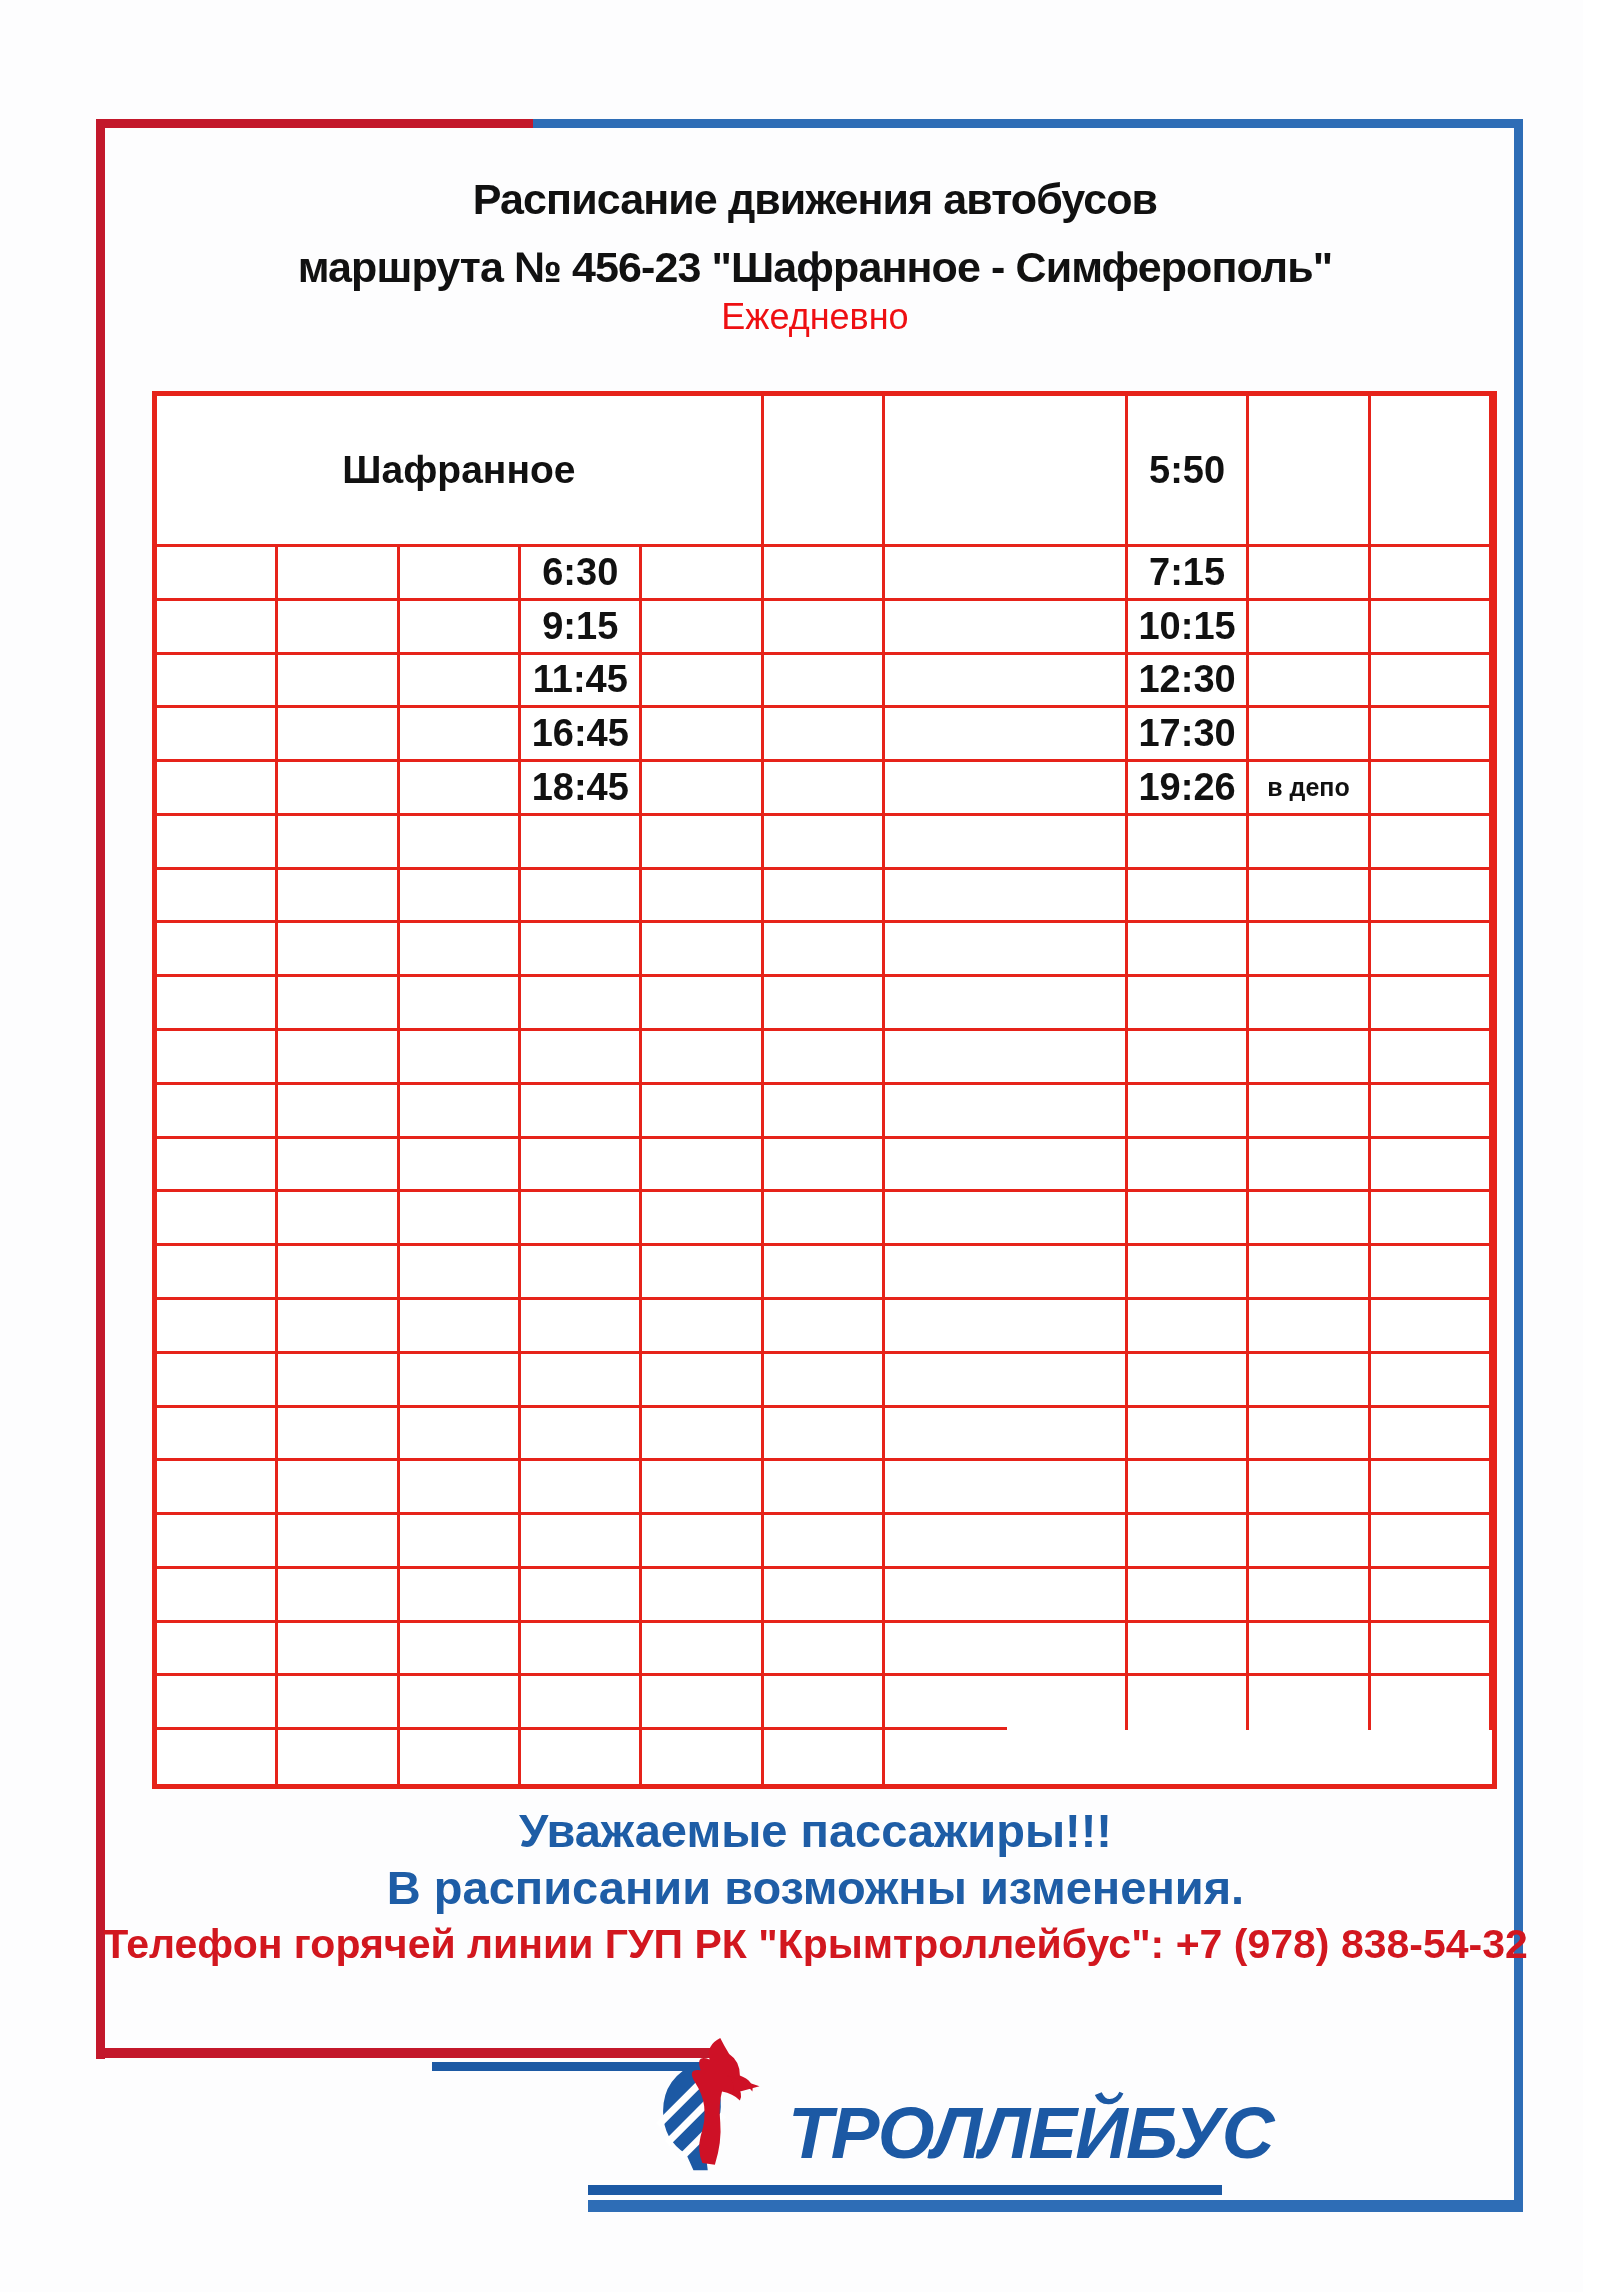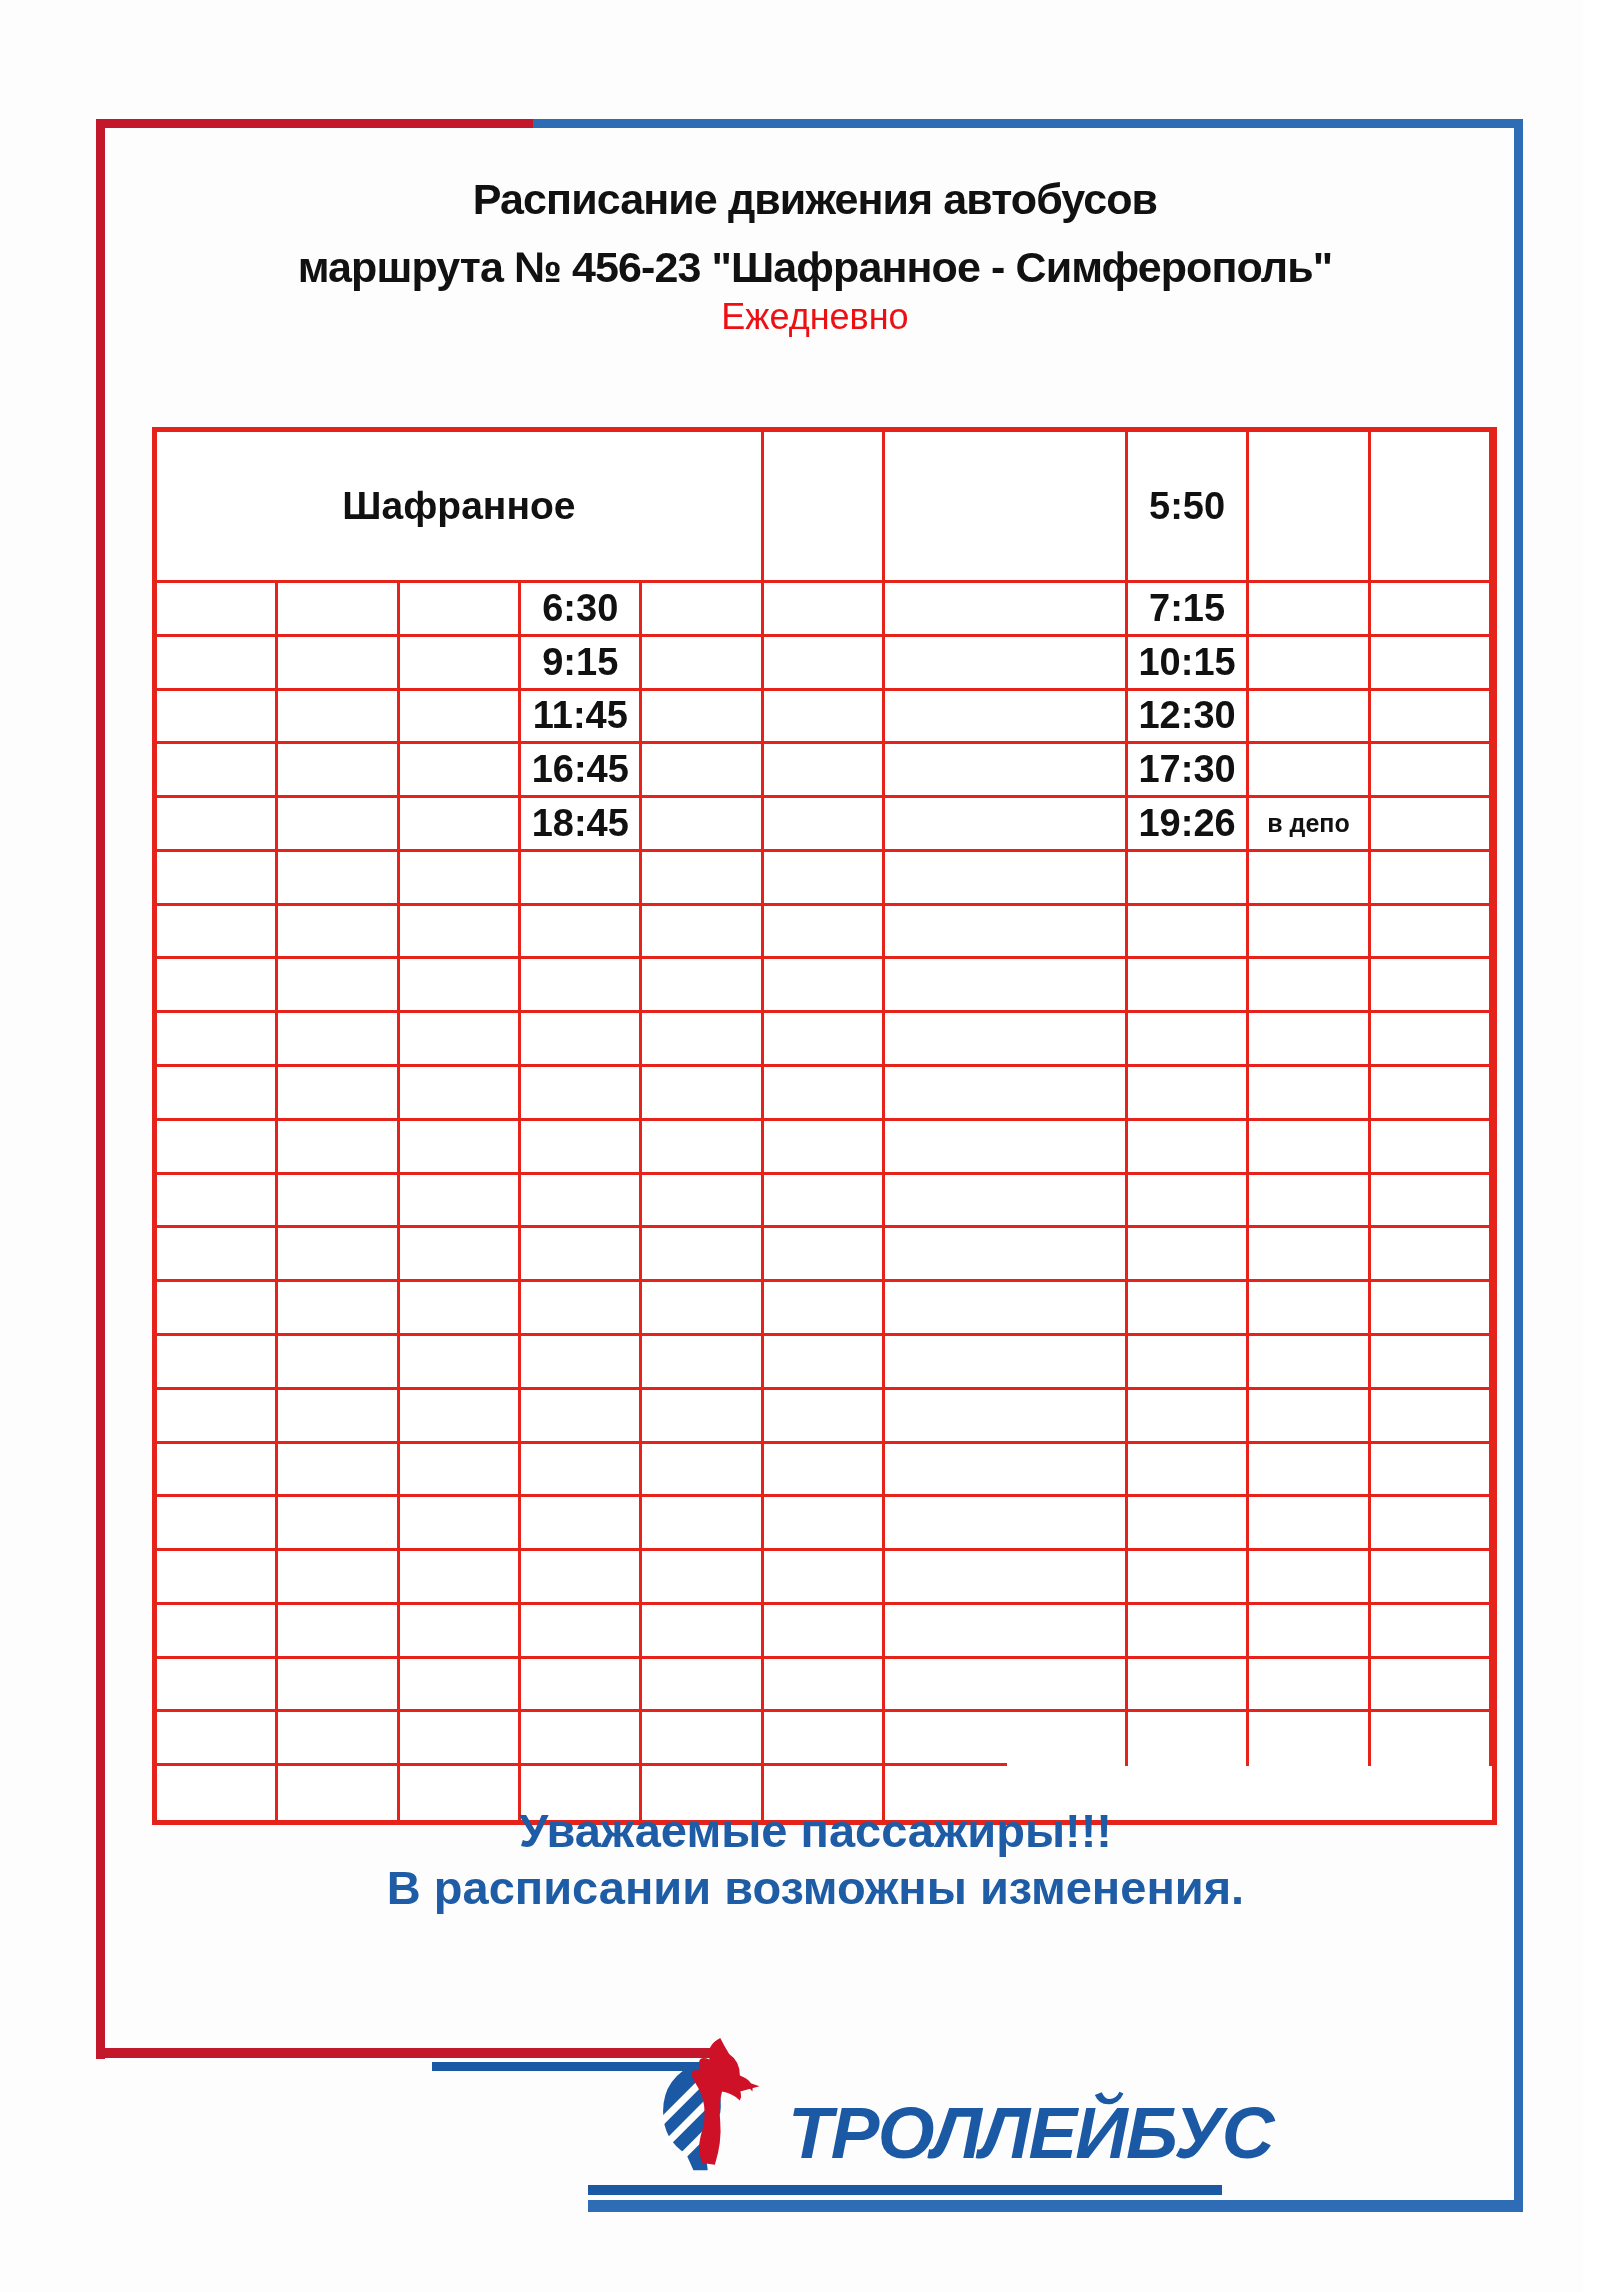--- a/index.html
+++ b/index.html
@@ -18,21 +18,21 @@
   .frame-right{left:1514px;top:119px;width:9px;height:2093px;background:var(--frame-blue);}
   
   .title-wrap{left:9px;width:1612px;text-align:center;}
   .t1{top:174px;font-size:43px;line-height:50px;font-weight:bold;letter-spacing:-0.9px;}
   .t2{top:242px;font-size:43px;line-height:50px;font-weight:bold;letter-spacing:-0.9px;}
   .daily{top:296px;font-size:36px;line-height:41px;font-weight:normal;color:var(--daily-red);}
   
   .sched{left:152px;top:391px;width:1345px;height:1398px;background:#fff;
          border:5.4px solid var(--grid);display:grid;
          grid-template-columns:repeat(11,1fr);grid-template-rows:151px repeat(23,1fr);
-         box-sizing:border-box;margin-top:36px;}
+         box-sizing:border-box;}
   .hcell{border-right:3.6px solid var(--grid);border-bottom:3.6px solid var(--grid);
          display:flex;align-items:center;justify-content:center;
          font-size:39px;font-weight:bold;}
   .hcell.span5{grid-column:span 5;}
   .hcell:nth-child(3){border-right:none;}
   .cell{border-right:3.6px solid var(--grid);border-bottom:3.6px solid var(--grid);
         display:flex;align-items:center;justify-content:center;overflow:hidden;}
   .cell:nth-child(11n+3){border-right:none;}
   .cell:nth-child(n+246){border-bottom:none;}
   .cell.time{font-size:38px;font-weight:bold;}
@@ -320,20 +320,21 @@
       <div class="cell"></div>
       <div class="cell"></div>
       <div class="cell"></div>
       <div class="cell"></div>
       <div class="cell"></div>
       <div class="cell"></div>
     </div>
 
   <div class="abs notices n1">Уважаемые пассажиры!!!</div>
   <div class="abs notices n2">В расписании возможны изменения.</div>
+  <div class="abs notices n3">Телефон горячей линии ГУП РК "Крымтроллейбус": +7 (978) 838-54-32</div>
 
   <div class="abs logo-red-line"></div>
   <div class="abs logo-blue-line-top"></div>
   <svg class="abs rooster" viewBox="0 0 135 150" xmlns="http://www.w3.org/2000/svg">
     <path fill="#1c59a4" d="M58 28 Q20 44 20 82 Q20 114 46 130 L54 148 L70 148 Q66 128 74 112 Q90 86 82 54 Q76 34 58 28 Z"></path>
     <g stroke="#ffffff" stroke-width="8">
       <line x1="14" y1="98" x2="68" y2="44"></line>
       <line x1="24" y1="118" x2="80" y2="62"></line>
       <line x1="40" y1="134" x2="88" y2="86"></line>
     </g>

